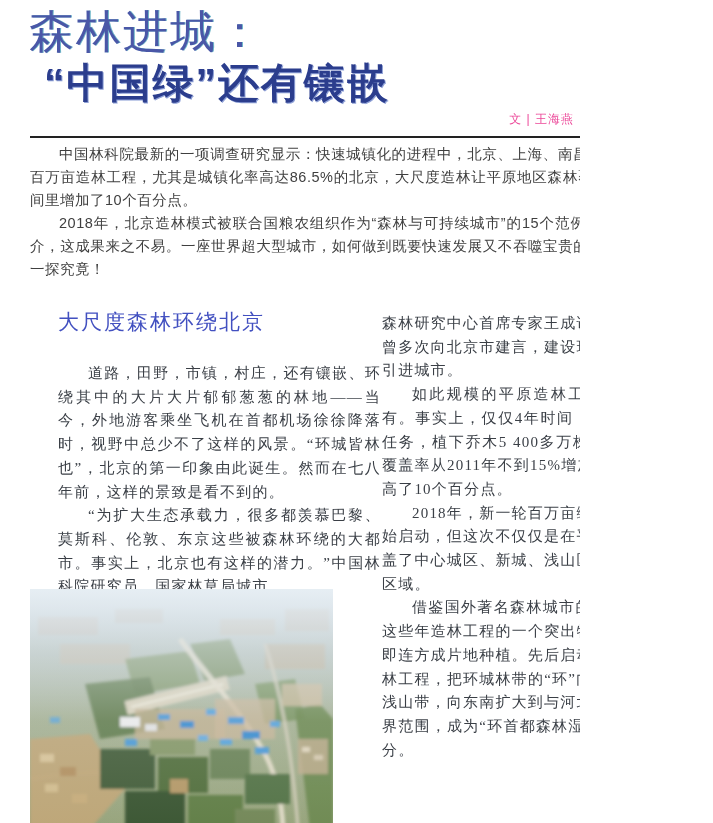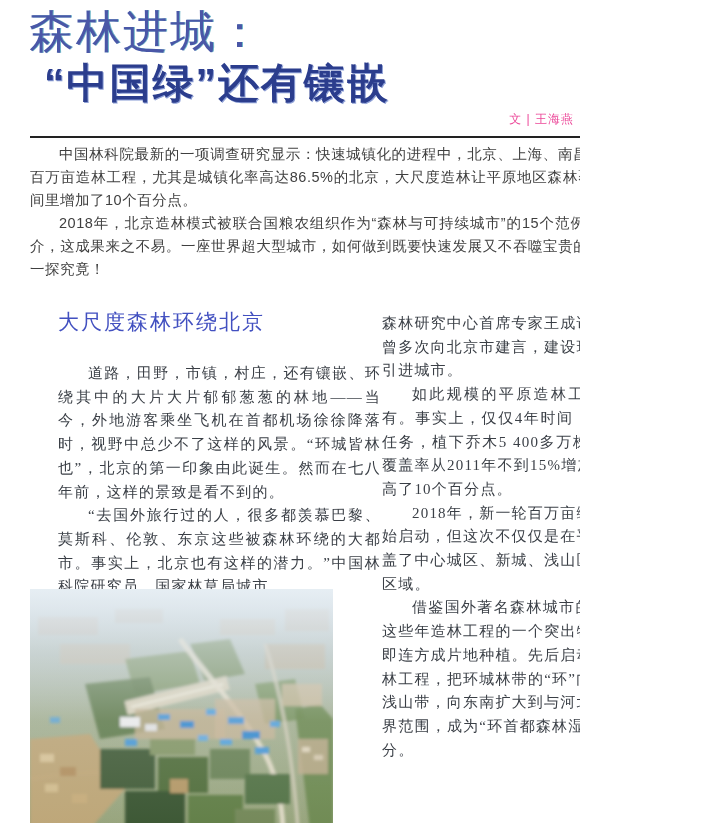--- a/index.html
+++ b/index.html
@@ -69,21 +69,21 @@
 
   <div class="intro">
     <p>中国林科院最新的一项调查研究显示：快速城镇化的进程中，北京、上海、南昌、先后启动的两轮百万亩造林工程，尤其是城镇化率高达86.5%的北京，大尺度造林让平原地区森林覆盖率在短短4年时间里增加了10个百分点。</p>
     <p>2018年，北京造林模式被联合国粮农组织作为“森林与可持续城市”的15个范例之一，向全世界推介，这成果来之不易。一座世界超大型城市，如何做到既要快速发展又不吞噬宝贵的生态空间？让我们一探究竟！</p>
   </div>
 
   <div class="col-left">
     <h2 class="section-heading">大尺度森林环绕北京</h2>
     <div class="body-text">
       <p>道路，田野，市镇，村庄，还有镶嵌、环绕其中的大片大片郁郁葱葱的林地——当今，外地游客乘坐飞机在首都机场徐徐降落时，视野中总少不了这样的风景。“环城皆林也”，北京的第一印象由此诞生。然而在七八年前，这样的景致是看不到的。</p>
-      <p>“去国外旅行过的人，很多都羡慕巴黎、莫斯科、伦敦、东京这些被森林环绕的大都市。事实上，北京也有这样的潜力。”中国林科院研究员、国家林草局城市</p>
+      <p>“为扩大生态承载力，很多都羡慕巴黎、莫斯科、伦敦、东京这些被森林环绕的大都市。事实上，北京也有这样的潜力。”中国林科院研究员、国家林草局城市</p>
     </div>
   </div>
 
   <div class="col-right body-text">
     <p class="no-indent">森林研究中心首席专家王成说。十多年来，他曾多次向北京市建言，建设环城森林，把森林引进城市。</p>
     <p>如此规模的平原造林工程，北京前所未有。事实上，仅仅4年时间，全市就完成造林任务，植下乔木5 400多万株，平原地区森林覆盖率从2011年不到15%增加到25%以上，提高了10个百分点。</p>
     <p>2018年，新一轮百万亩绿化造林工程又开始启动，但这次不仅仅是在平原，绿化造林覆盖了中心城区、新城、浅山区等市域内的各类区域。</p>
     <p>借鉴国外著名森林城市的建设经验，北京这些年造林工程的一个突出特点是“大尺度”，即连方成片地种植。先后启动的两轮百万亩造林工程，把环城林带的“环”向西北扩大到山前浅山带，向东南扩大到与河北、天津交界的市界范围，成为“环首都森林湿地公园环”的一部分。</p>
 
   </div>

